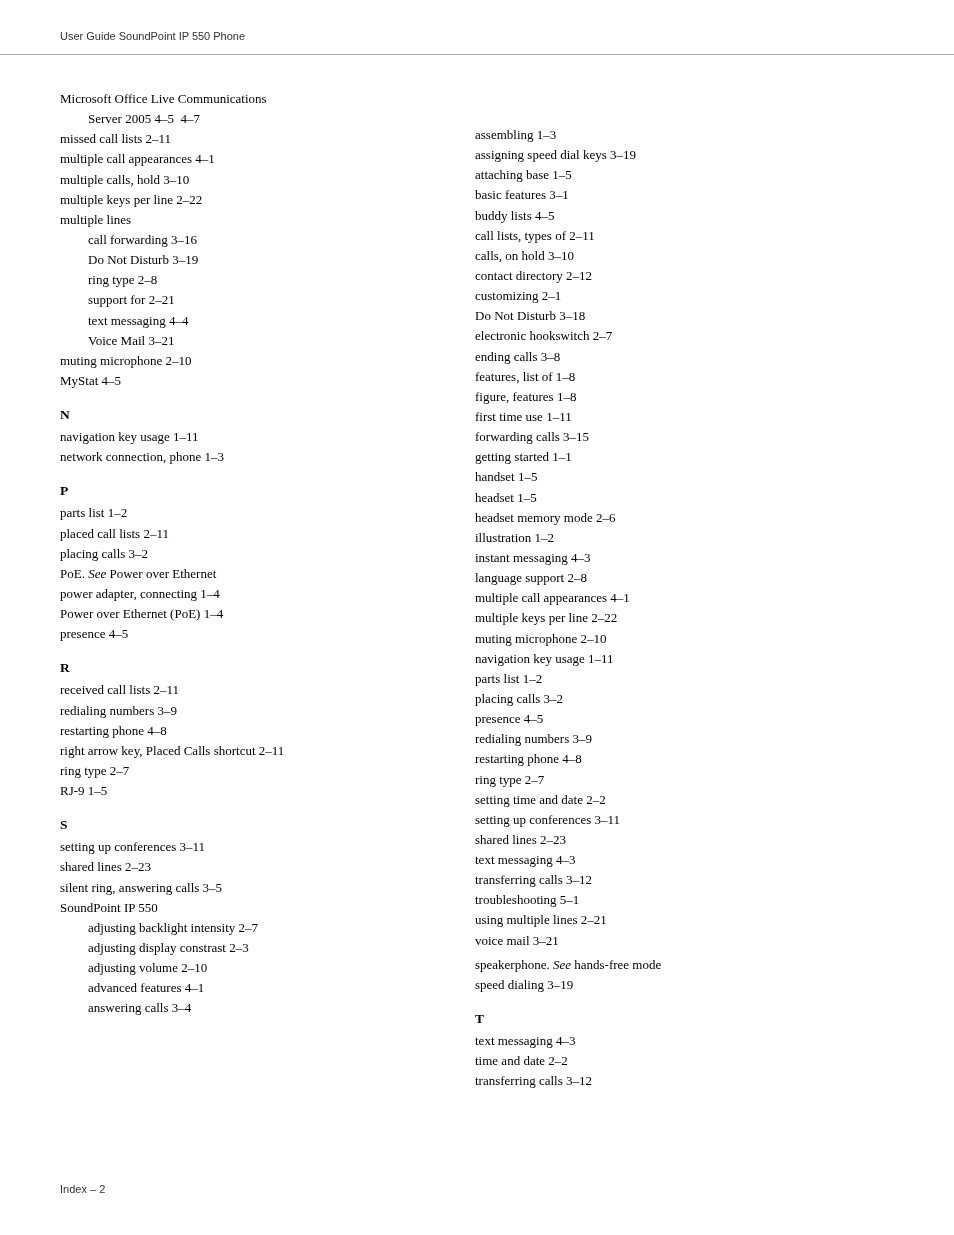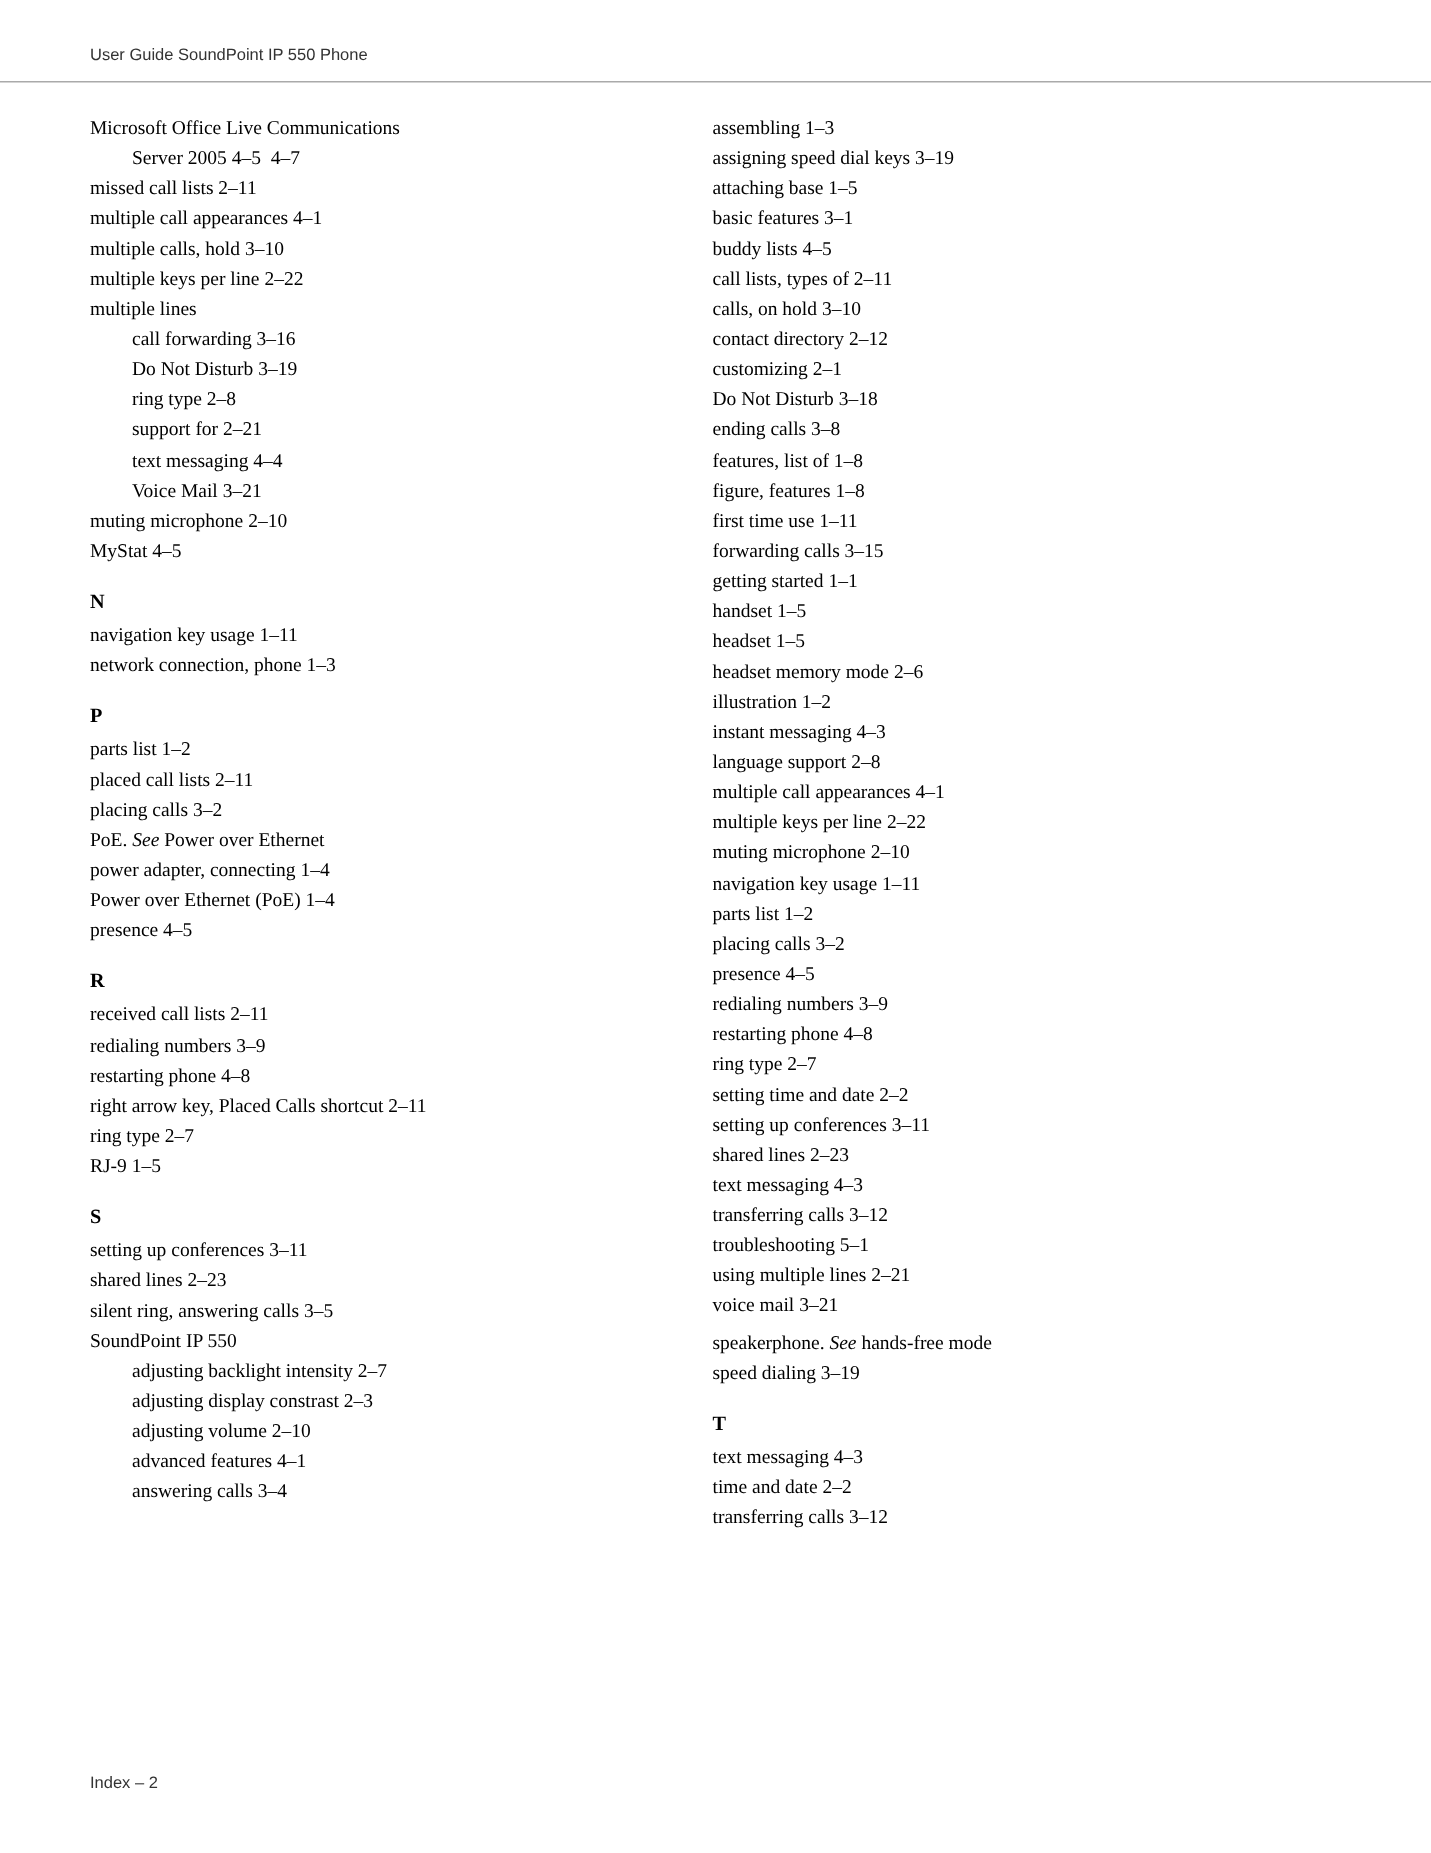--- a/index.html
+++ b/index.html
@@ -21,21 +21,21 @@
       width: 954px;
       min-height: 1235px;
       background: #ffffff;
       padding: 0;
       position: relative;
     }
 
     .header {
       padding: 28px 60px 10px 60px;
       border-bottom: 1px solid #aaaaaa;
-      margin-bottom: 20px;
+      margin-bottom: 34px;
     }
 
     .header-title {
       font-size: 11px;
       color: #333333;
       font-family: Arial, sans-serif;
     }
 
     .content {
       display: flex;
@@ -44,20 +44,21 @@
     }
 
     .column-left {
       flex: 1;
       max-width: 380px;
     }
 
     .column-right {
       flex: 1;
       max-width: 380px;
+      margin-top: 36px;
     }
 
     .index-entry {
       line-height: 1.55;
       font-size: 13px;
     }
 
     .section-header {
       font-weight: bold;
       font-size: 13.5px;
@@ -151,20 +152,21 @@
       <div class="index-entry">assembling 1–3</div>
       <div class="index-entry">assigning speed dial keys 3–19</div>
       <div class="index-entry">attaching base 1–5</div>
       <div class="index-entry">basic features 3–1</div>
       <div class="index-entry">buddy lists 4–5</div>
       <div class="index-entry">call lists, types of 2–11</div>
       <div class="index-entry">calls, on hold 3–10</div>
       <div class="index-entry">contact directory 2–12</div>
       <div class="index-entry">customizing 2–1</div>
       <div class="index-entry">Do Not Disturb 3–18</div>
+      <div class="index-entry">electronic hookswitch 2–7</div>
       <div class="index-entry">ending calls 3–8</div>
       <div class="index-entry">features, list of 1–8</div>
       <div class="index-entry">figure, features 1–8</div>
       <div class="index-entry">first time use 1–11</div>
       <div class="index-entry">forwarding calls 3–15</div>
       <div class="index-entry">getting started 1–1</div>
       <div class="index-entry">handset 1–5</div>
       <div class="index-entry">headset 1–5</div>
       <div class="index-entry">headset memory mode 2–6</div>
       <div class="index-entry">illustration 1–2</div>

